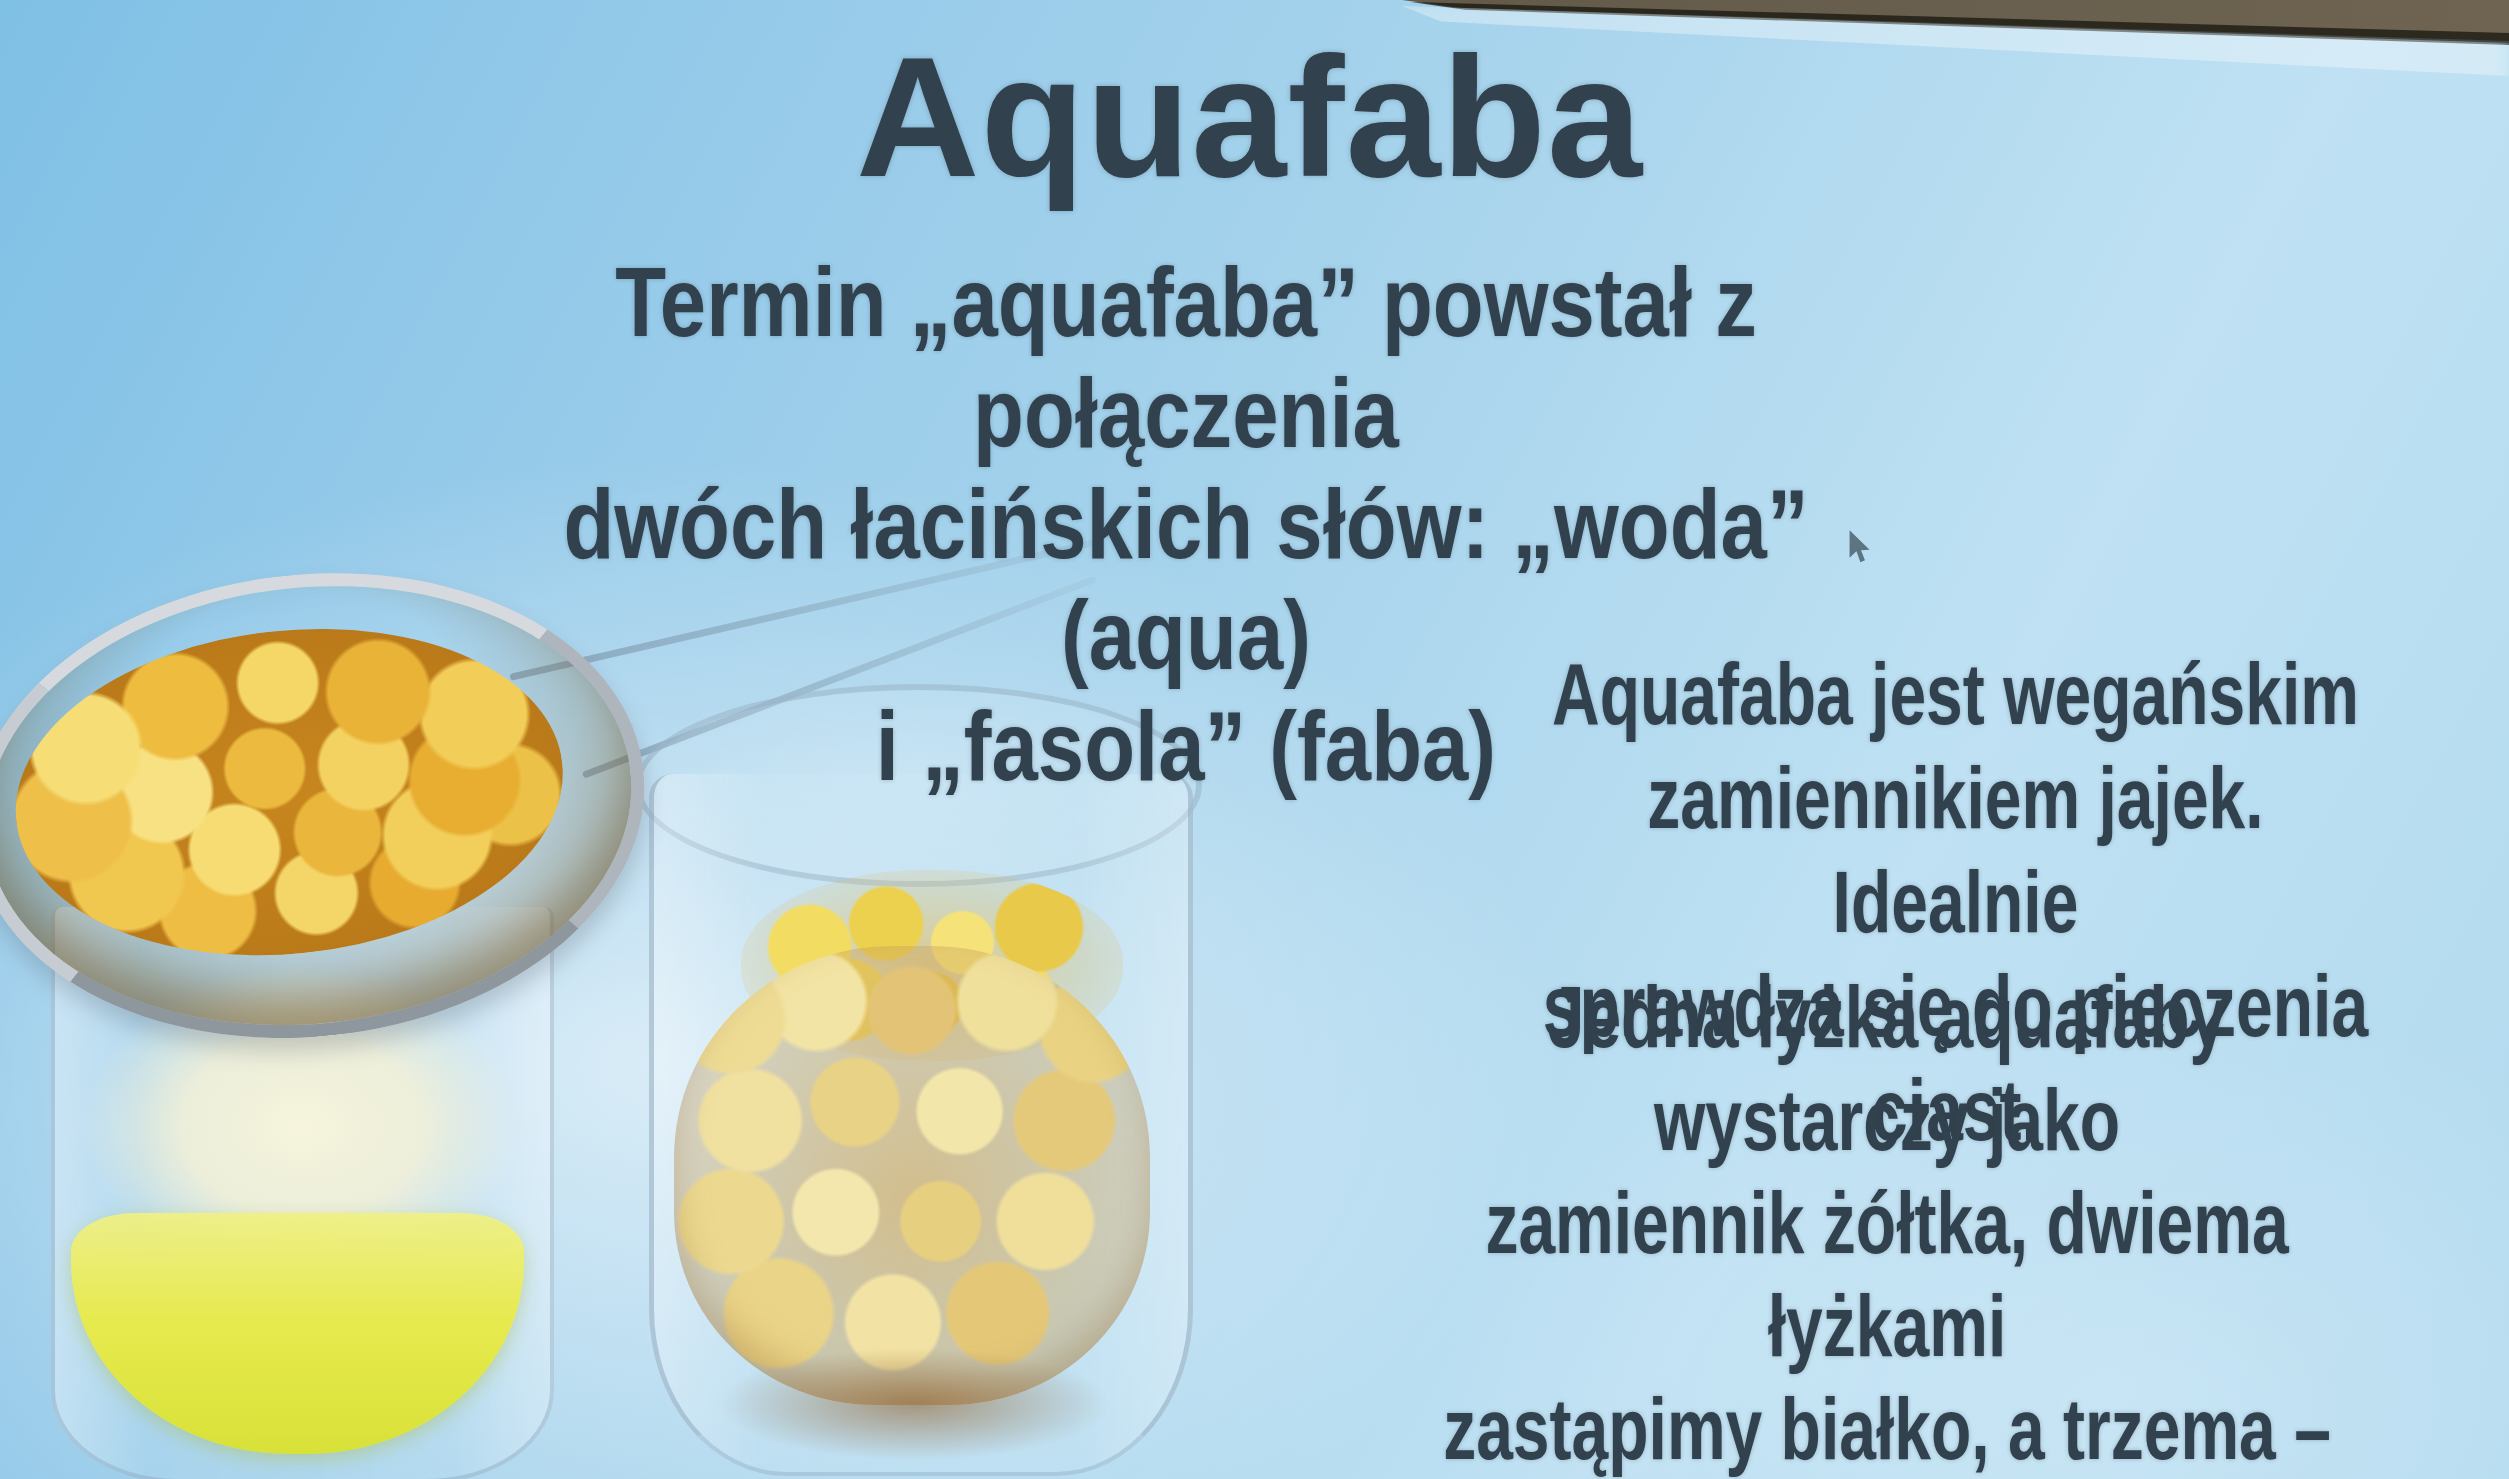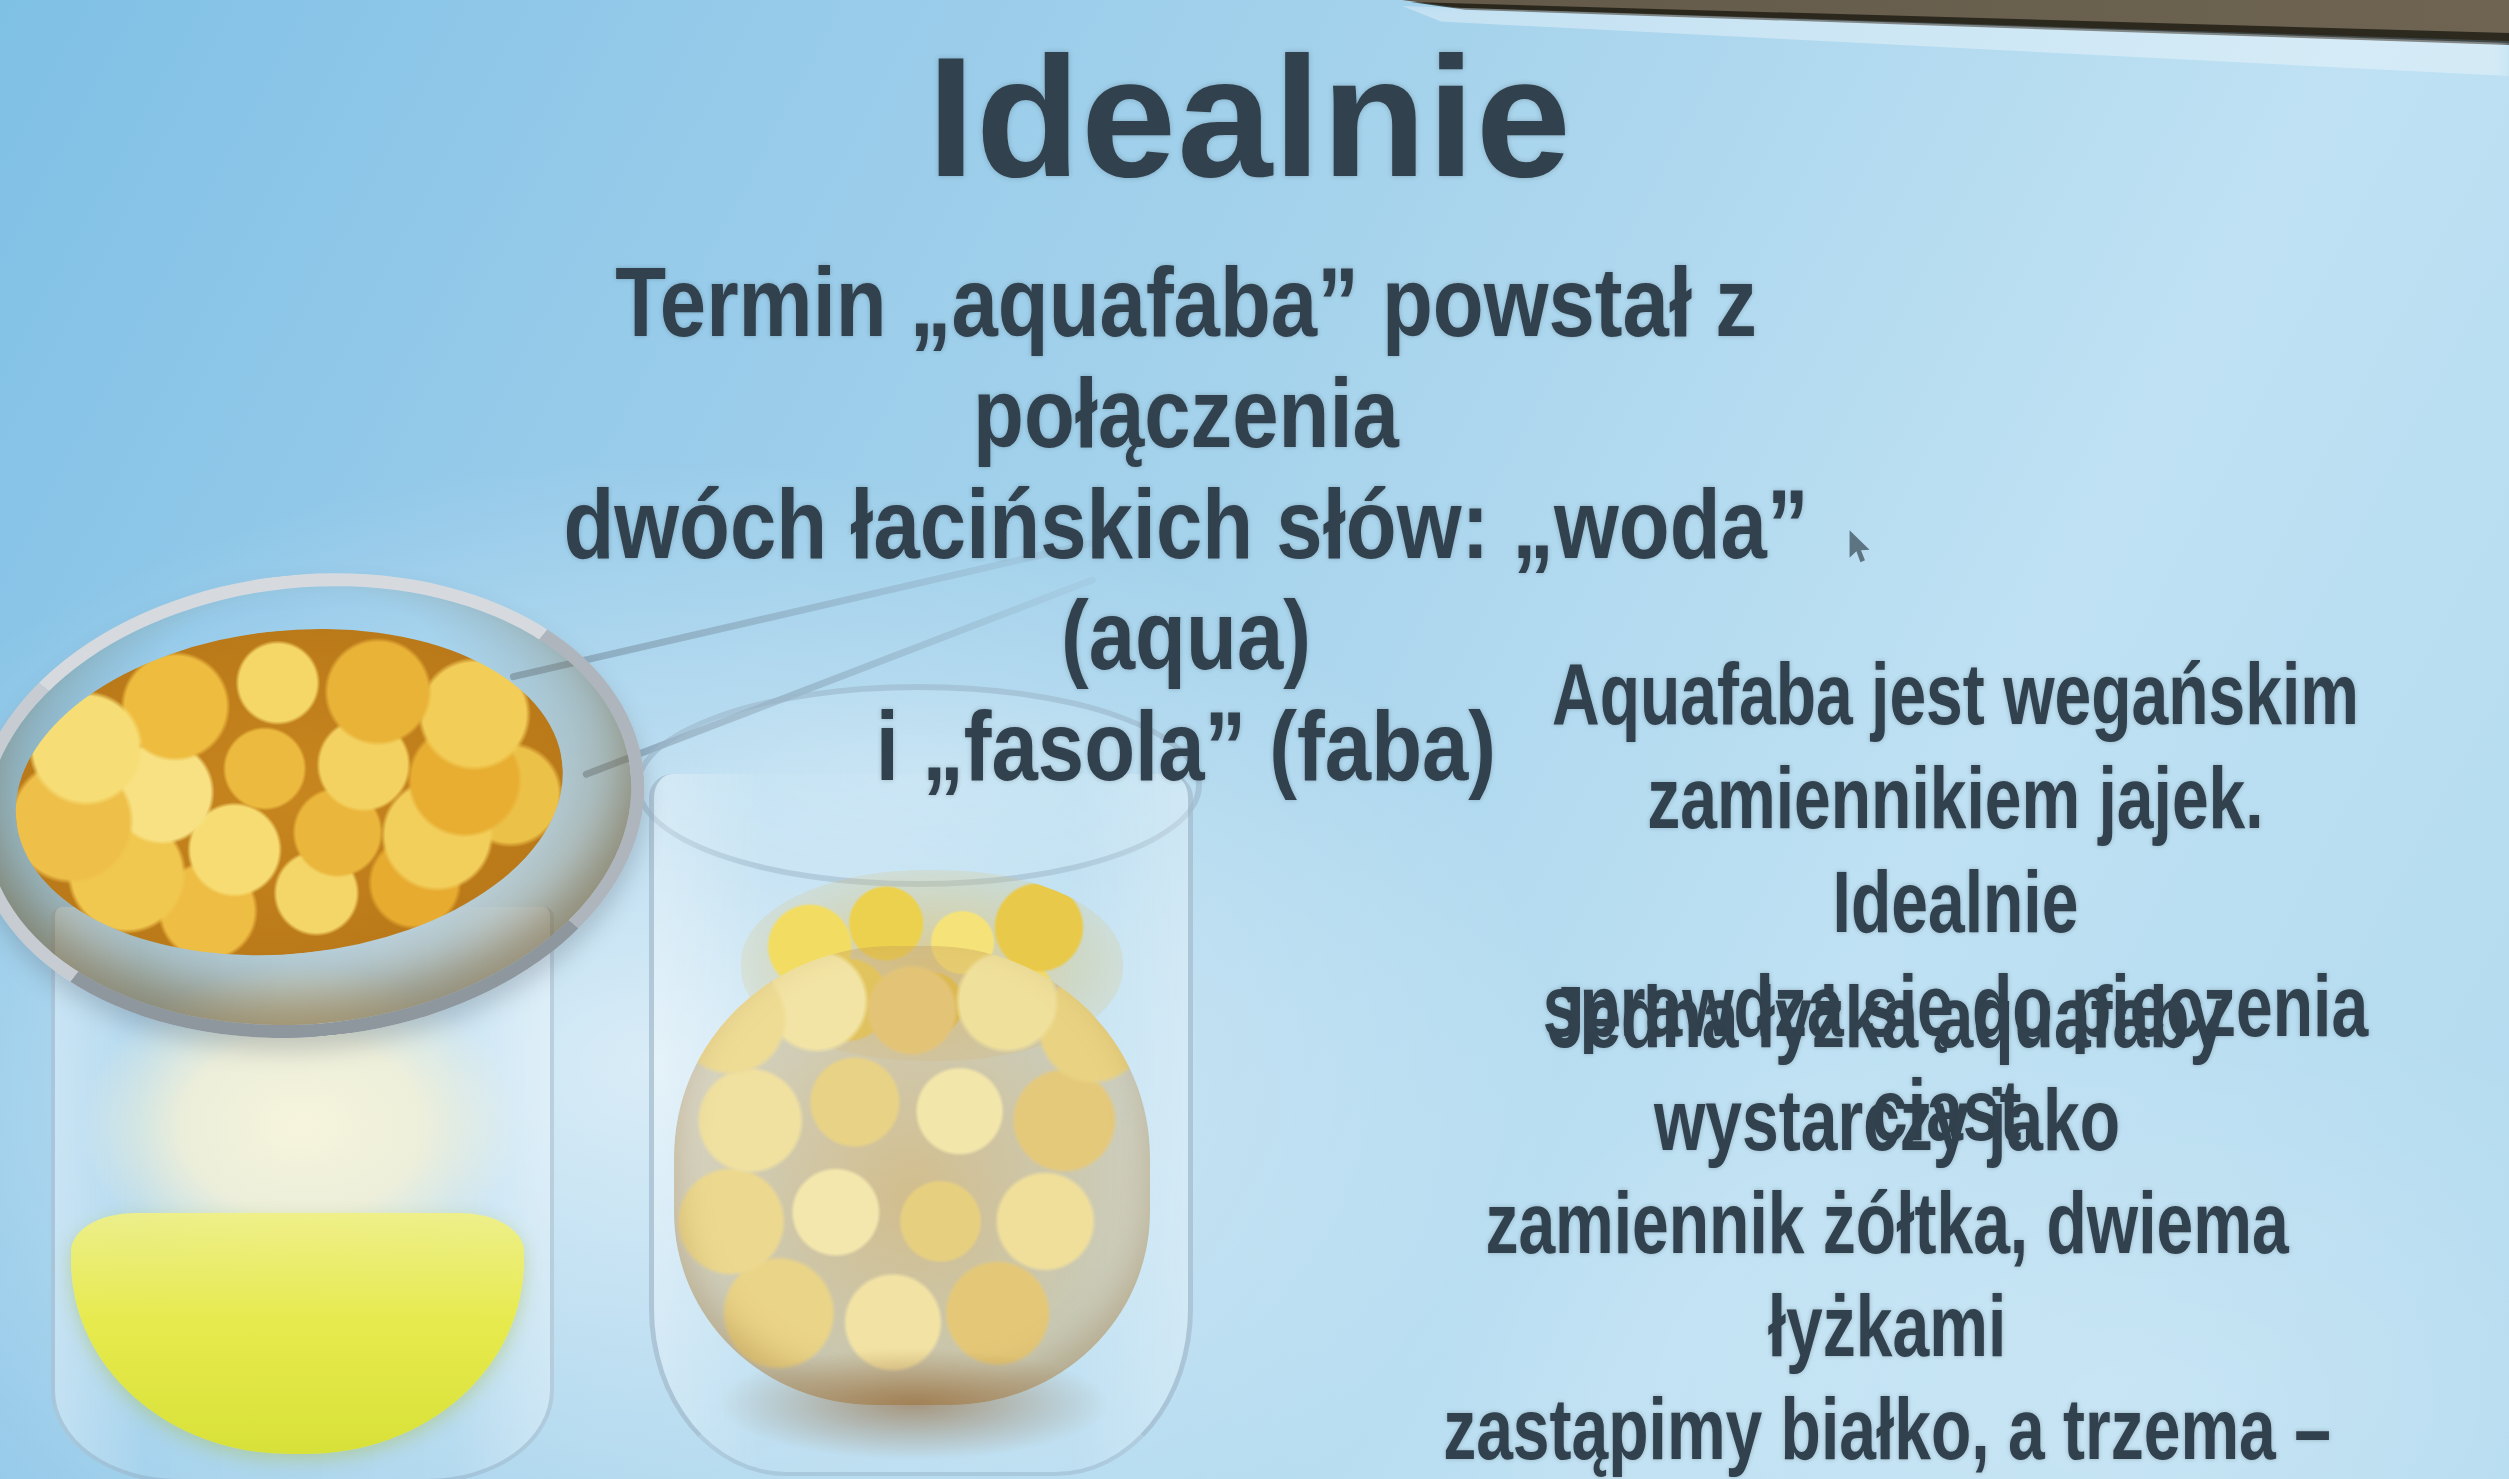--- a/index.html
+++ b/index.html
@@ -145,21 +145,21 @@
 
 <div class="beaker"></div>
 <div class="foam"></div>
 <div class="liquid"></div>
 
 <div class="strainer">
   <div class="strainer-bowl"></div>
   <div class="strainer-peas"></div>
 </div>
 
-<div class="txt title">Idealnie</div>
+<div class="txt title">Aquafaba</div>
 <div class="txt intro">Termin „aquafaba” powstał z połączenia
 dwóch łacińskich słów: „woda” (aqua)
 i „fasola” (faba)</div>
 <div class="txt rblock1">Aquafaba jest wegańskim
 zamiennikiem jajek. Idealnie
 sprawdza się do pieczenia ciast.</div>
 <div class="txt rblock2">Jedna łyżka aquafaby wystarczy jako
 zamiennik żółtka, dwiema łyżkami
 zastąpimy białko, a trzema – całe jajko</div>
 

